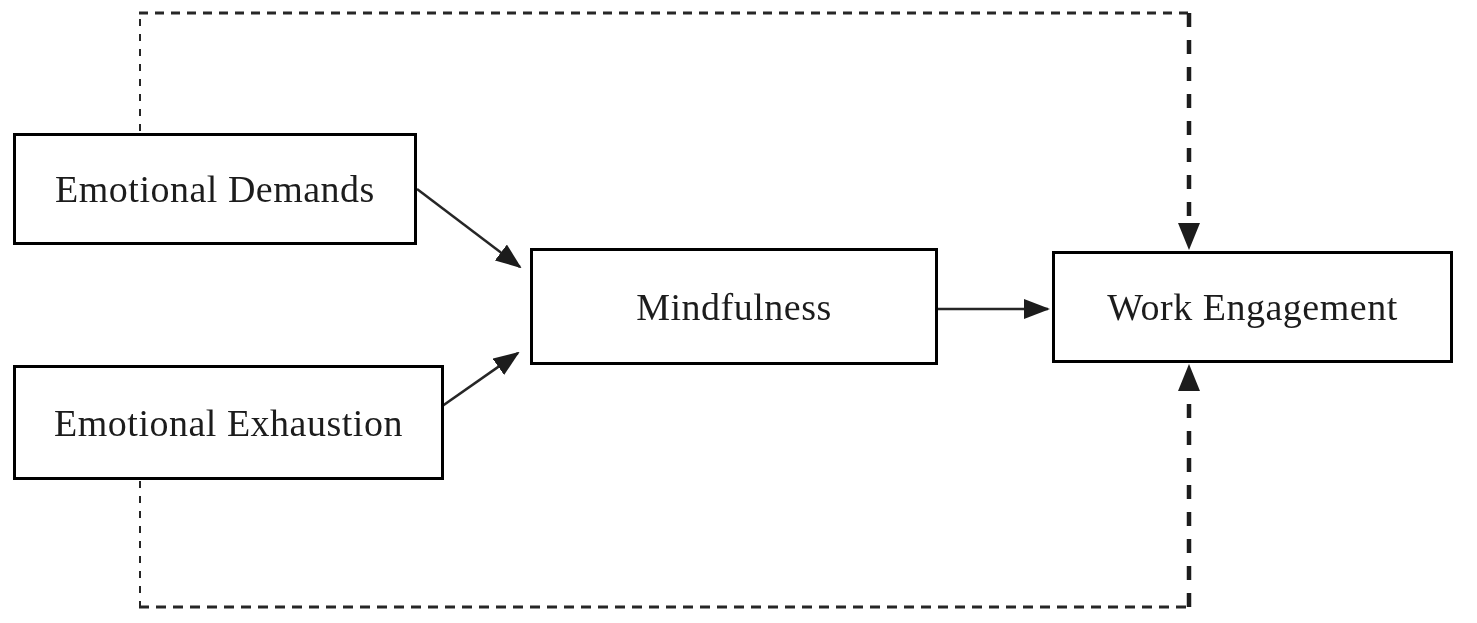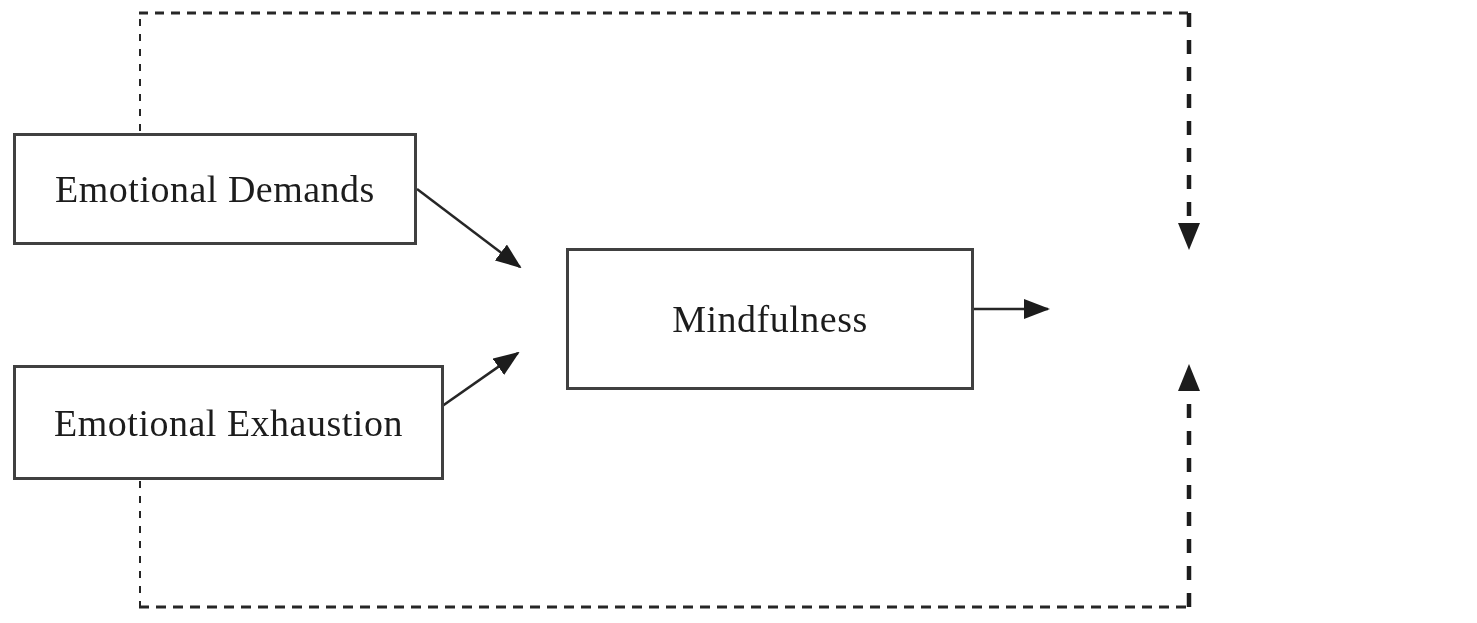--- a/index.html
+++ b/index.html
@@ -19,33 +19,33 @@
     position: absolute;
     left: 0;
     top: 0;
     width: 1477px;
     height: 623px;
     pointer-events: none;
   }
   .node {
     position: absolute;
     box-sizing: border-box;
-    border: 3px solid #404040;
+    border: 3px solid #000000;
     background: #ffffff;
     display: flex;
     align-items: center;
     justify-content: center;
     font-size: 38px;
     color: #1c1c1c;
     white-space: nowrap;
     letter-spacing: 0.5px;
   }
   #node-emotional-demands   { left: 13px;   top: 133px; width: 404px; height: 112px; }
   #node-emotional-exhaustion{ left: 13px;   top: 365px; width: 431px; height: 115px; }
-  #node-mindfulness         { left: 530px;  top: 248px; width: 408px; height: 142px; margin-left: 36px; }
+  #node-mindfulness         { left: 530px;  top: 248px; width: 408px; height: 117px; }
   #node-work-engagement     { left: 1052px; top: 251px; width: 401px; height: 112px; }
 </style>
 </head>
 <body>
 
 <div class="canvas">
 
   <svg class="connector-layer" width="1477" height="623" viewBox="0 0 1477 623" xmlns="http://www.w3.org/2000/svg">
     <defs>
       <marker id="arrow-solid" markerUnits="userSpaceOnUse" markerWidth="26" markerHeight="20" refX="24" refY="10" orient="auto">
@@ -75,14 +75,17 @@
   </div>
 
   <div class="node" id="node-emotional-exhaustion">
     <span>Emotional Exhaustion</span>
   </div>
 
   <div class="node" id="node-mindfulness">
     <span>Mindfulness</span>
   </div>
 
+  <div class="node" id="node-work-engagement">
+    <span>Work Engagement</span>
+  </div>
 
 </div>
 
 </body></html>

